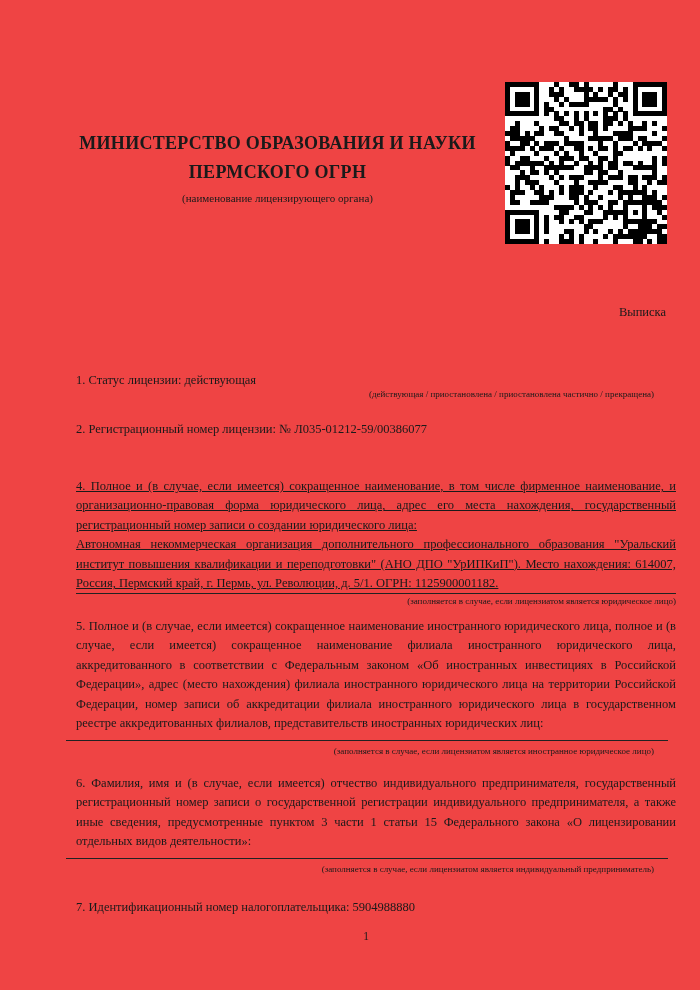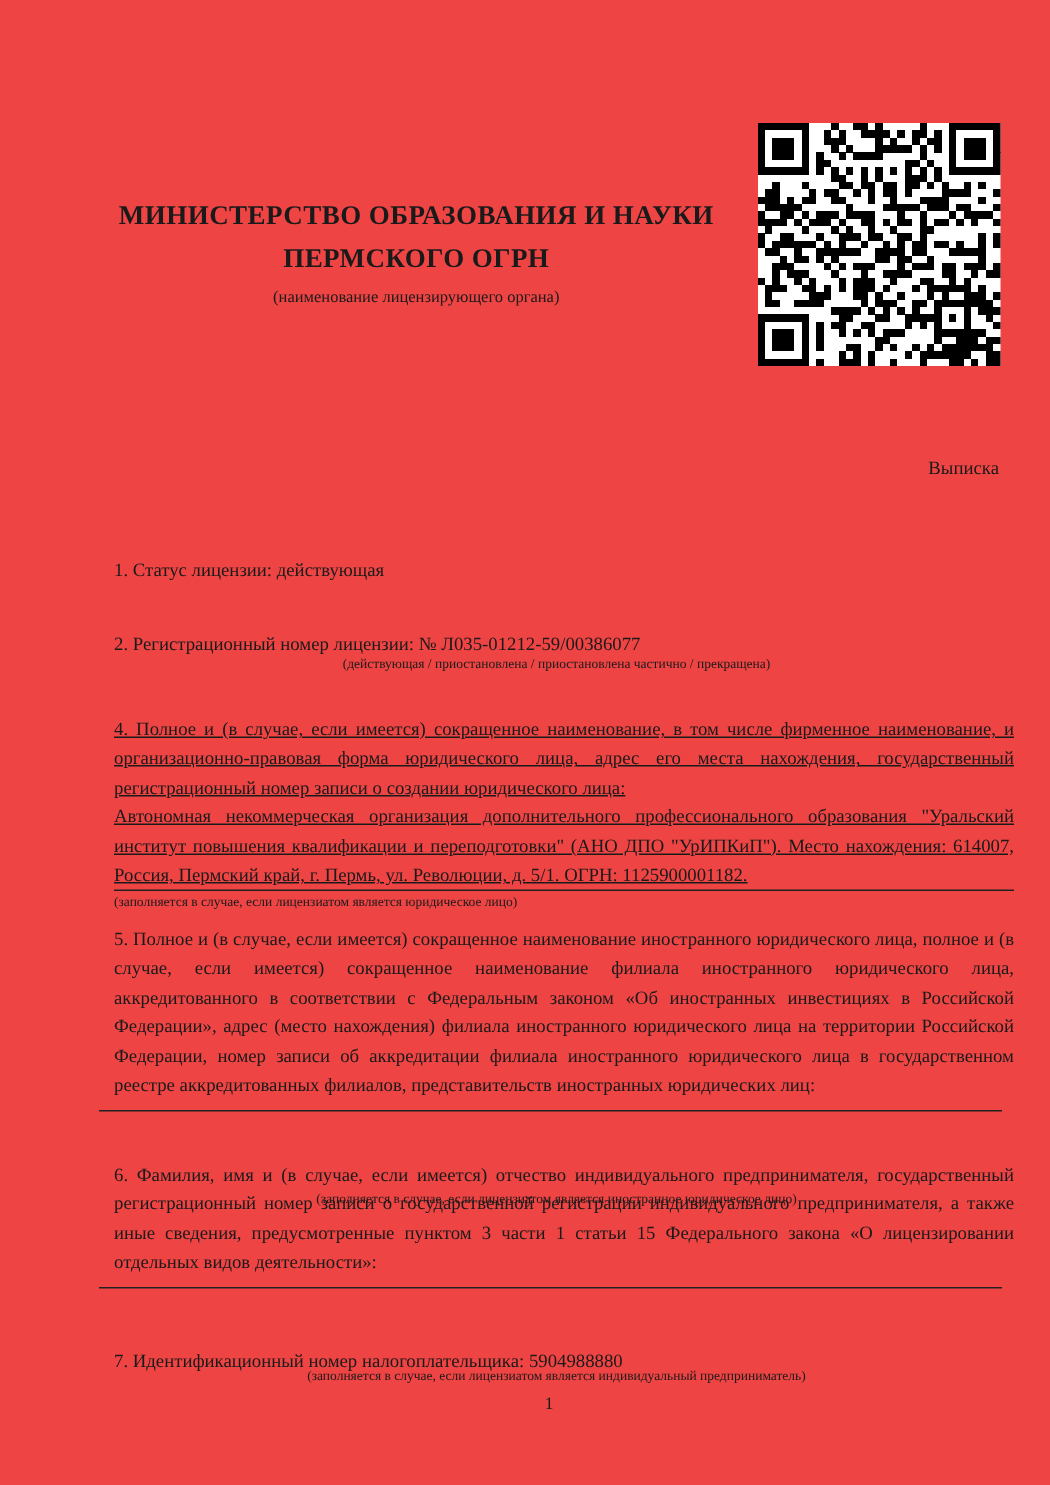--- a/index.html
+++ b/index.html
@@ -25,25 +25,25 @@
   }
   .doc-title{
     position:absolute;left:66px;top:303px;width:600px;
     text-align:right;font-size:12.5px;line-height:19.4px;
   }
   .block{
     position:absolute;left:76px;width:600px;
     font-size:12.5px;line-height:19.4px;text-align:justify;
   }
   .cap{
-    position:absolute;left:71px;width:600px;
-    text-align:center;font-size:9px;line-height:11px;margin-top:48px;
+    position:absolute;left:54px;width:600px;
+    text-align:right;font-size:9px;line-height:11px;
   }
   .cap-flow{
-    text-align:left;font-size:9px;line-height:11px;margin-top:2px;
+    text-align:right;font-size:9px;line-height:11px;margin-top:2px;
   }
   .filled-field{
     border-bottom:1.6px solid #222;
     text-decoration:underline;
   }
   .rule{
     position:absolute;left:66px;width:602px;height:0;
     border-top:1.6px solid #222;
   }
   .page-number{

